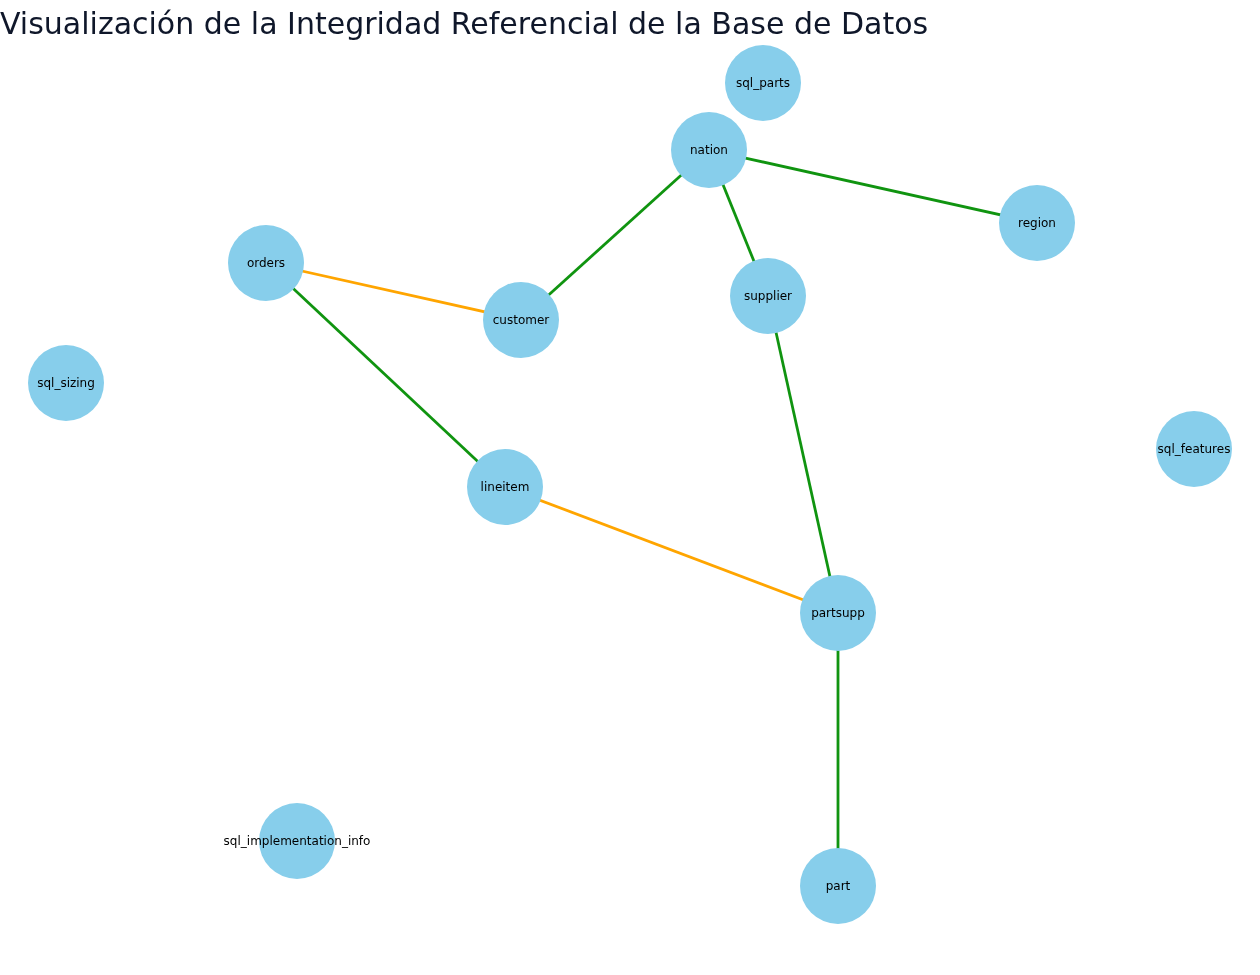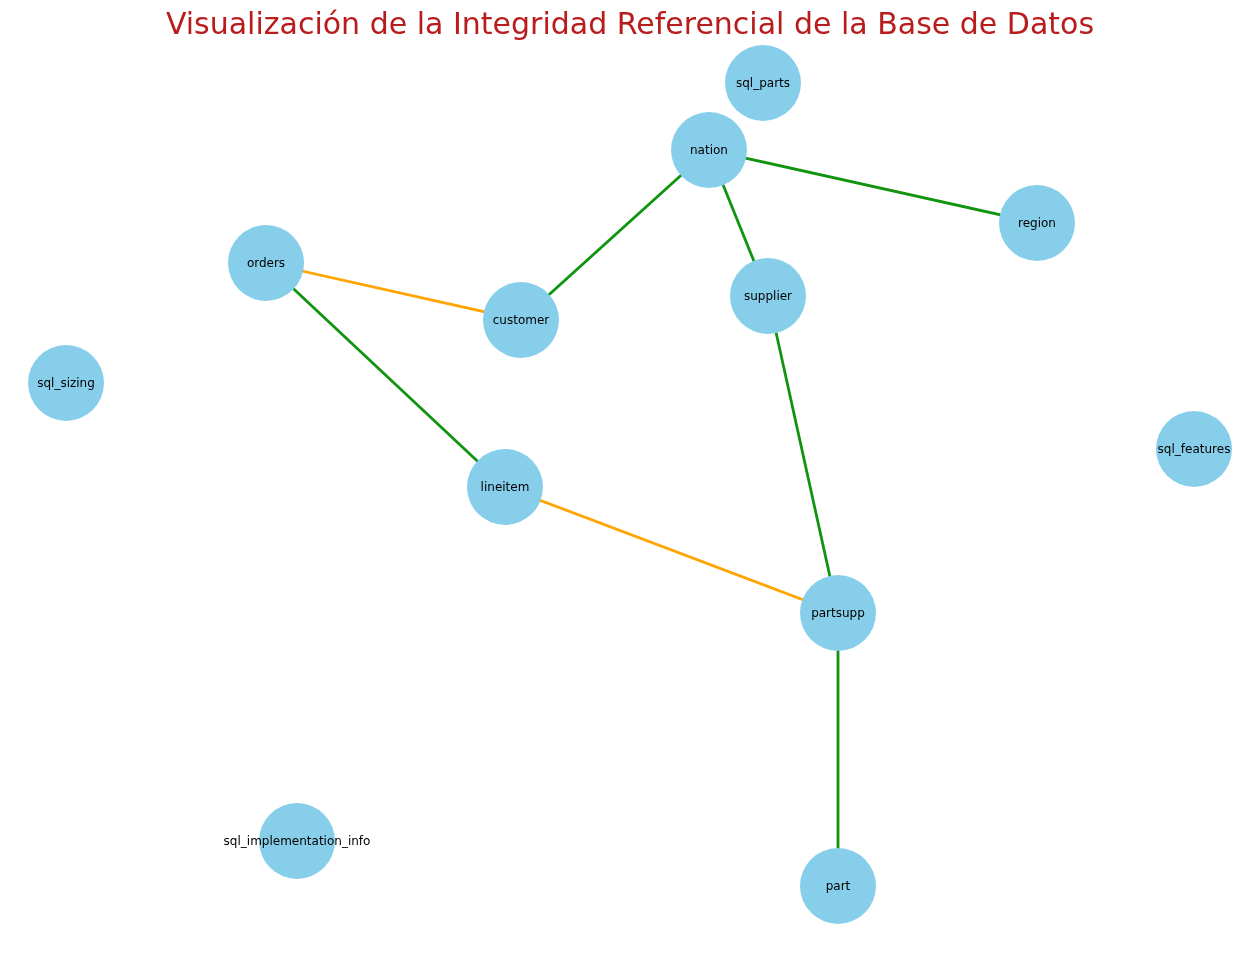--- a/index.html
+++ b/index.html
@@ -13,23 +13,23 @@
     width: 1260px;
     height: 975px;
     background: #ffffff;
     overflow: hidden;
   }
   #figure-title {
     position: absolute;
     top: 6px;
     left: 0;
     width: 1260px;
-    text-align: center;
+    text-align: left;
     font-size: 30px;
-    color: #b91c1c;
+    color: #0f172a;
     white-space: nowrap;
   }
   #graph-svg {
     position: absolute;
     top: 0;
     left: 0;
   }
   .node-label {
     font-family: "DejaVu Sans", "Liberation Sans", sans-serif;
     font-size: 12px;

